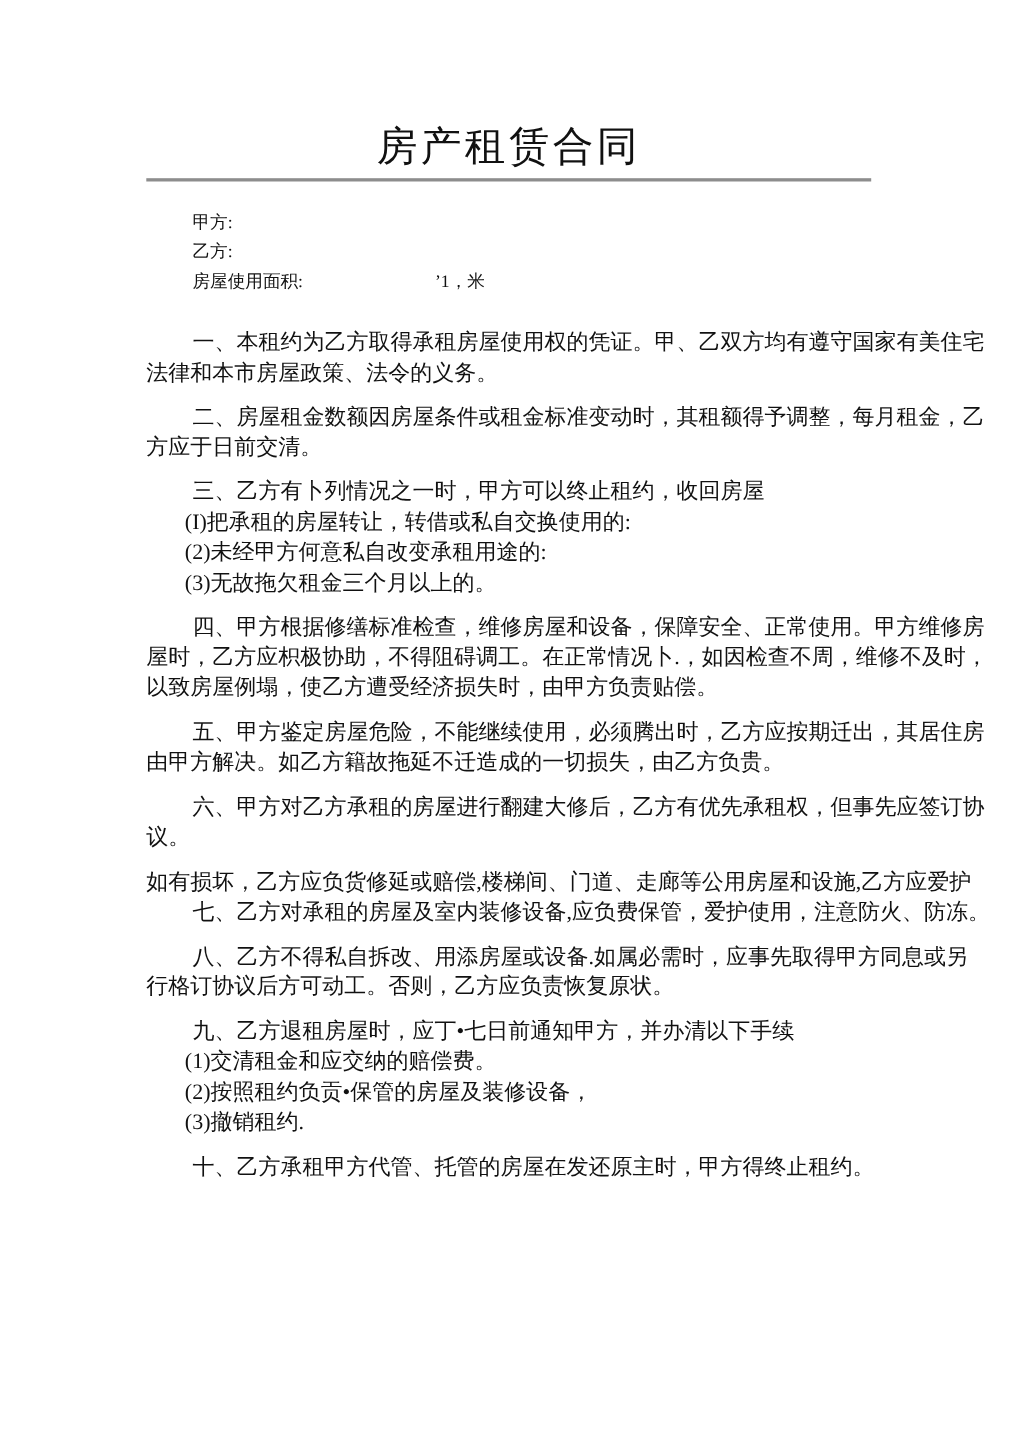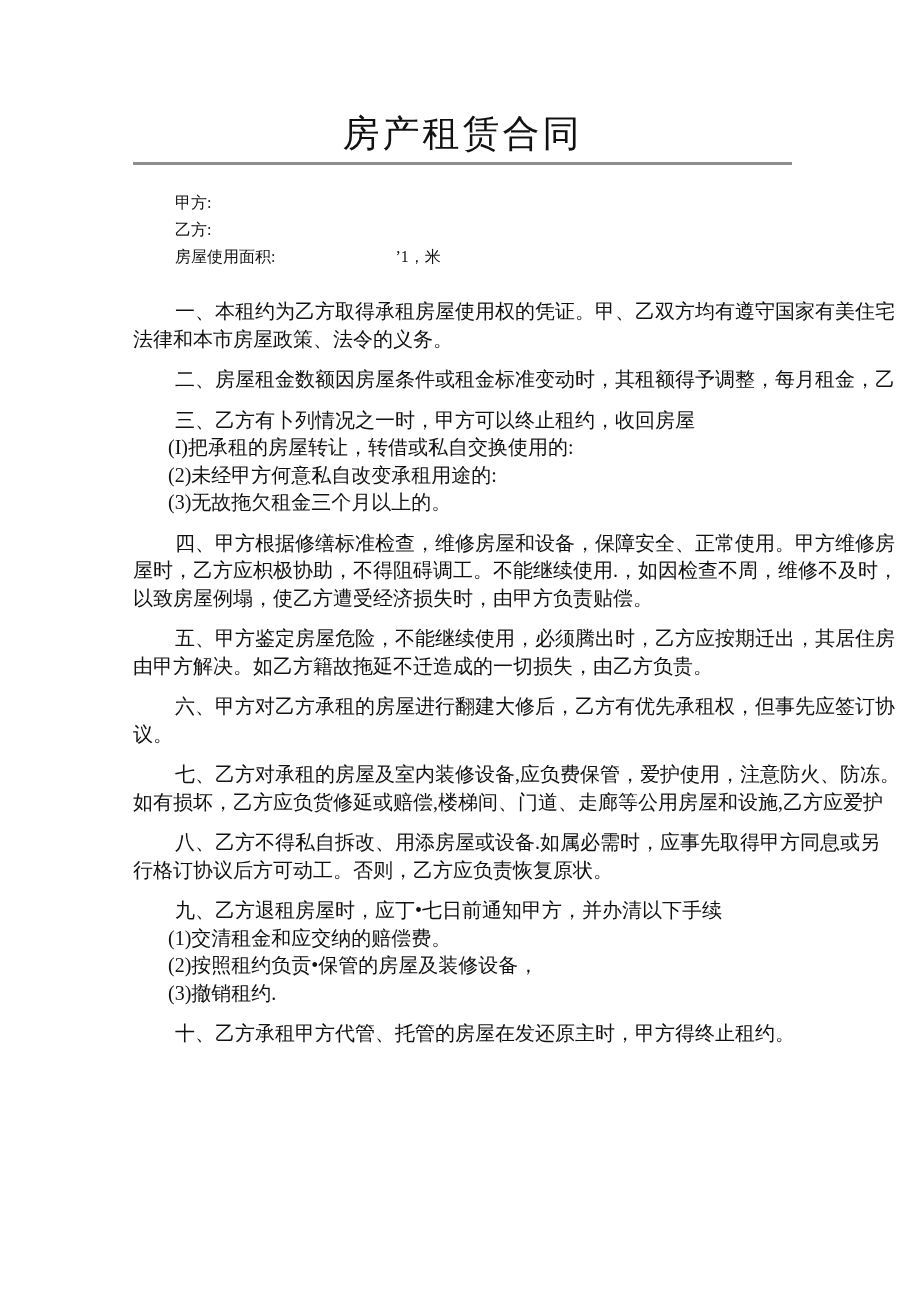--- a/index.html
+++ b/index.html
@@ -79,48 +79,49 @@
     </div>
 
 
     <div class="para">
       <div class="line indent">一、本租约为乙方取得承租房屋使用权的凭证。甲、乙双方均有遵守国家有美住宅</div>
       <div class="line">法律和本市房屋政策、法令的义务。</div>
     </div>
 
     <div class="para">
       <div class="line indent">二、房屋租金数额因房屋条件或租金标准变动时，其租额得予调整，每月租金，乙</div>
+      <div class="line">方应于日前交清。</div>
     </div>
 
     <div class="para">
       <div class="line indent">三、乙方有卜列情况之一时，甲方可以终止租约，收回房屋</div>
       <div class="line sub">(I)把承租的房屋转让，转借或私自交换使用的:</div>
       <div class="line sub">(2)未经甲方何意私自改变承租用途的:</div>
       <div class="line sub">(3)无故拖欠租金三个月以上的。</div>
     </div>
 
     <div class="para">
       <div class="line indent">四、甲方根据修缮标准检查，维修房屋和设备，保障安全、正常使用。甲方维修房</div>
-      <div class="line">屋时，乙方应枳极协助，不得阻碍调工。不能继续使用.，如因检查不周，维修不及时，</div>
+      <div class="line">屋时，乙方应枳极协助，不得阻碍调工。在正常情况卜.，如因检查不周，维修不及时，</div>
       <div class="line">以致房屋例塌，使乙方遭受经济损失时，由甲方负责贴偿。</div>
     </div>
 
     <div class="para">
       <div class="line indent">五、甲方鉴定房屋危险，不能继续使用，必须腾出时，乙方应按期迁出，其居住房</div>
       <div class="line">由甲方解决。如乙方籍故拖延不迁造成的一切损失，由乙方负贵。</div>
     </div>
 
     <div class="para">
       <div class="line indent">六、甲方对乙方承租的房屋进行翻建大修后，乙方有优先承租权，但事先应签订协</div>
       <div class="line">议。</div>
     </div>
 
     <div class="para">
+      <div class="line">如有损坏，乙方应负货修延或赔偿,楼梯间、门道、走廊等公用房屋和设施,乙方应爱护</div>
       <div class="line indent">七、乙方对承租的房屋及室内装修设备,应负费保管，爱护使用，注意防火、防冻。</div>
-      <div class="line">如有损坏，乙方应负货修延或赔偿,楼梯间、门道、走廊等公用房屋和设施,乙方应爱护</div>
     </div>
 
     <div class="para">
       <div class="line indent">八、乙方不得私自拆改、用添房屋或设备.如属必需时，应事先取得甲方同息或另</div>
       <div class="line">行格订协议后方可动工。否则，乙方应负责恢复原状。</div>
     </div>
 
     <div class="para">
       <div class="line indent">九、乙方退租房屋时，应丁•七日前通知甲方，并办清以下手续</div>
       <div class="line sub">(1)交清租金和应交纳的赔偿费。</div>

